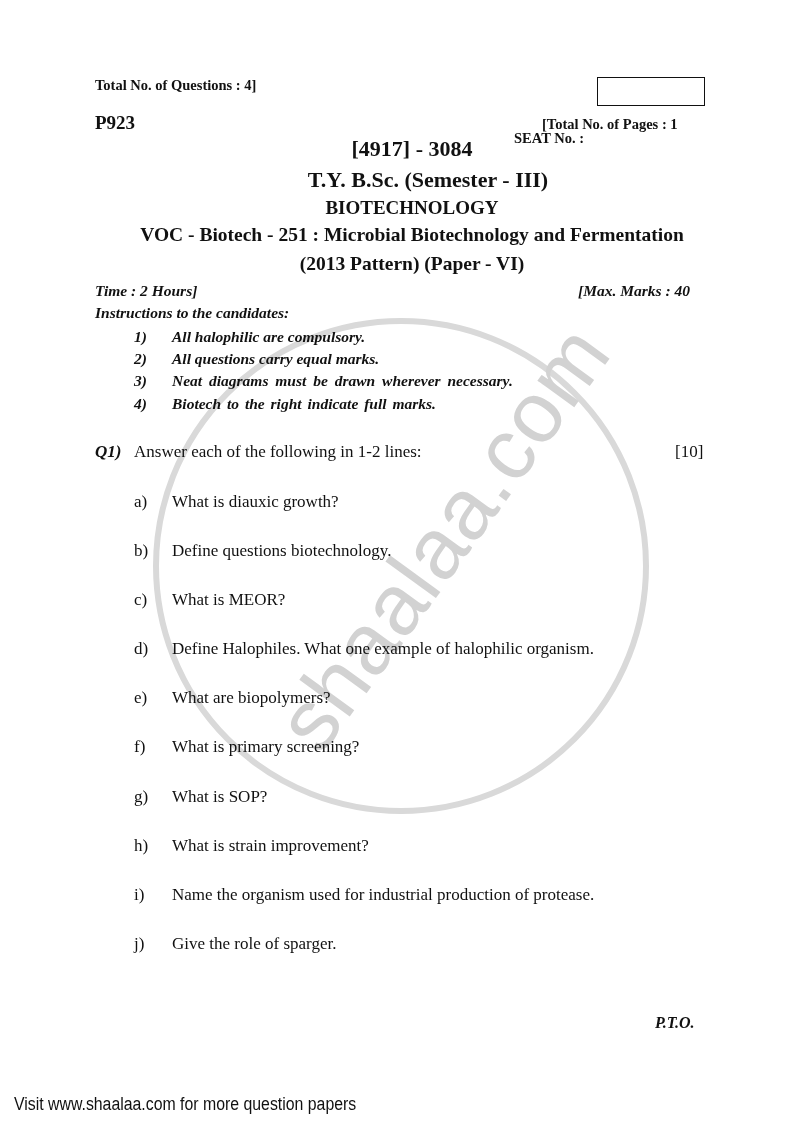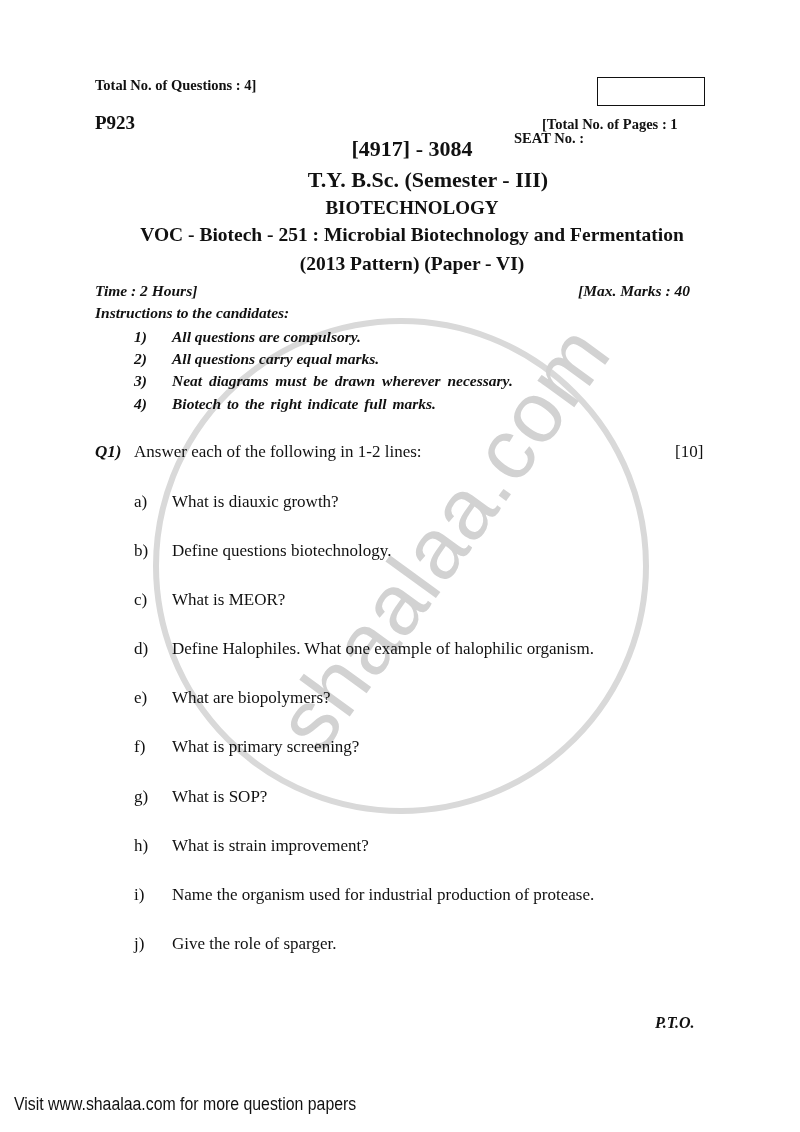--- a/index.html
+++ b/index.html
@@ -107,21 +107,21 @@
   <div class="title-line t3">BIOTECHNOLOGY</div>
   <div class="title-line t4">VOC - Biotech - 251 : Microbial Biotechnology and Fermentation</div>
   <div class="title-line t5">(2013 Pattern)  (Paper - VI)</div>
 
   <div class="abs italic-bold" style="left:95px; top:282px;">Time : 2 Hours]</div>
   <div class="abs italic-bold" style="left:578px; top:282px;">[Max. Marks : 40</div>
 
   <div class="abs italic-bold" style="left:95px; top:304px;">Instructions to the candidates:</div>
 
   <div class="abs italic-bold instr-num" style="top:328px;">1)</div>
-  <div class="abs italic-bold instr-text" style="top:328px;">All questions are compulsory.</div>
+  <div class="abs italic-bold instr-text" style="top:328px;">All halophilic are compulsory.</div>
 
   <div class="abs italic-bold instr-num" style="top:350px;">2)</div>
   <div class="abs italic-bold instr-text" style="top:350px;">All questions carry equal marks.</div>
 
   <div class="abs italic-bold instr-num" style="top:372px;">3)</div>
   <div class="abs italic-bold instr-text" style="top:372px; word-spacing:3px;">Neat diagrams must be drawn wherever necessary.</div>
 
   <div class="abs italic-bold instr-num" style="top:395px;">4)</div>
   <div class="abs italic-bold instr-text" style="top:395px; word-spacing:2px;">Biotech to the right indicate full marks.</div>
 

